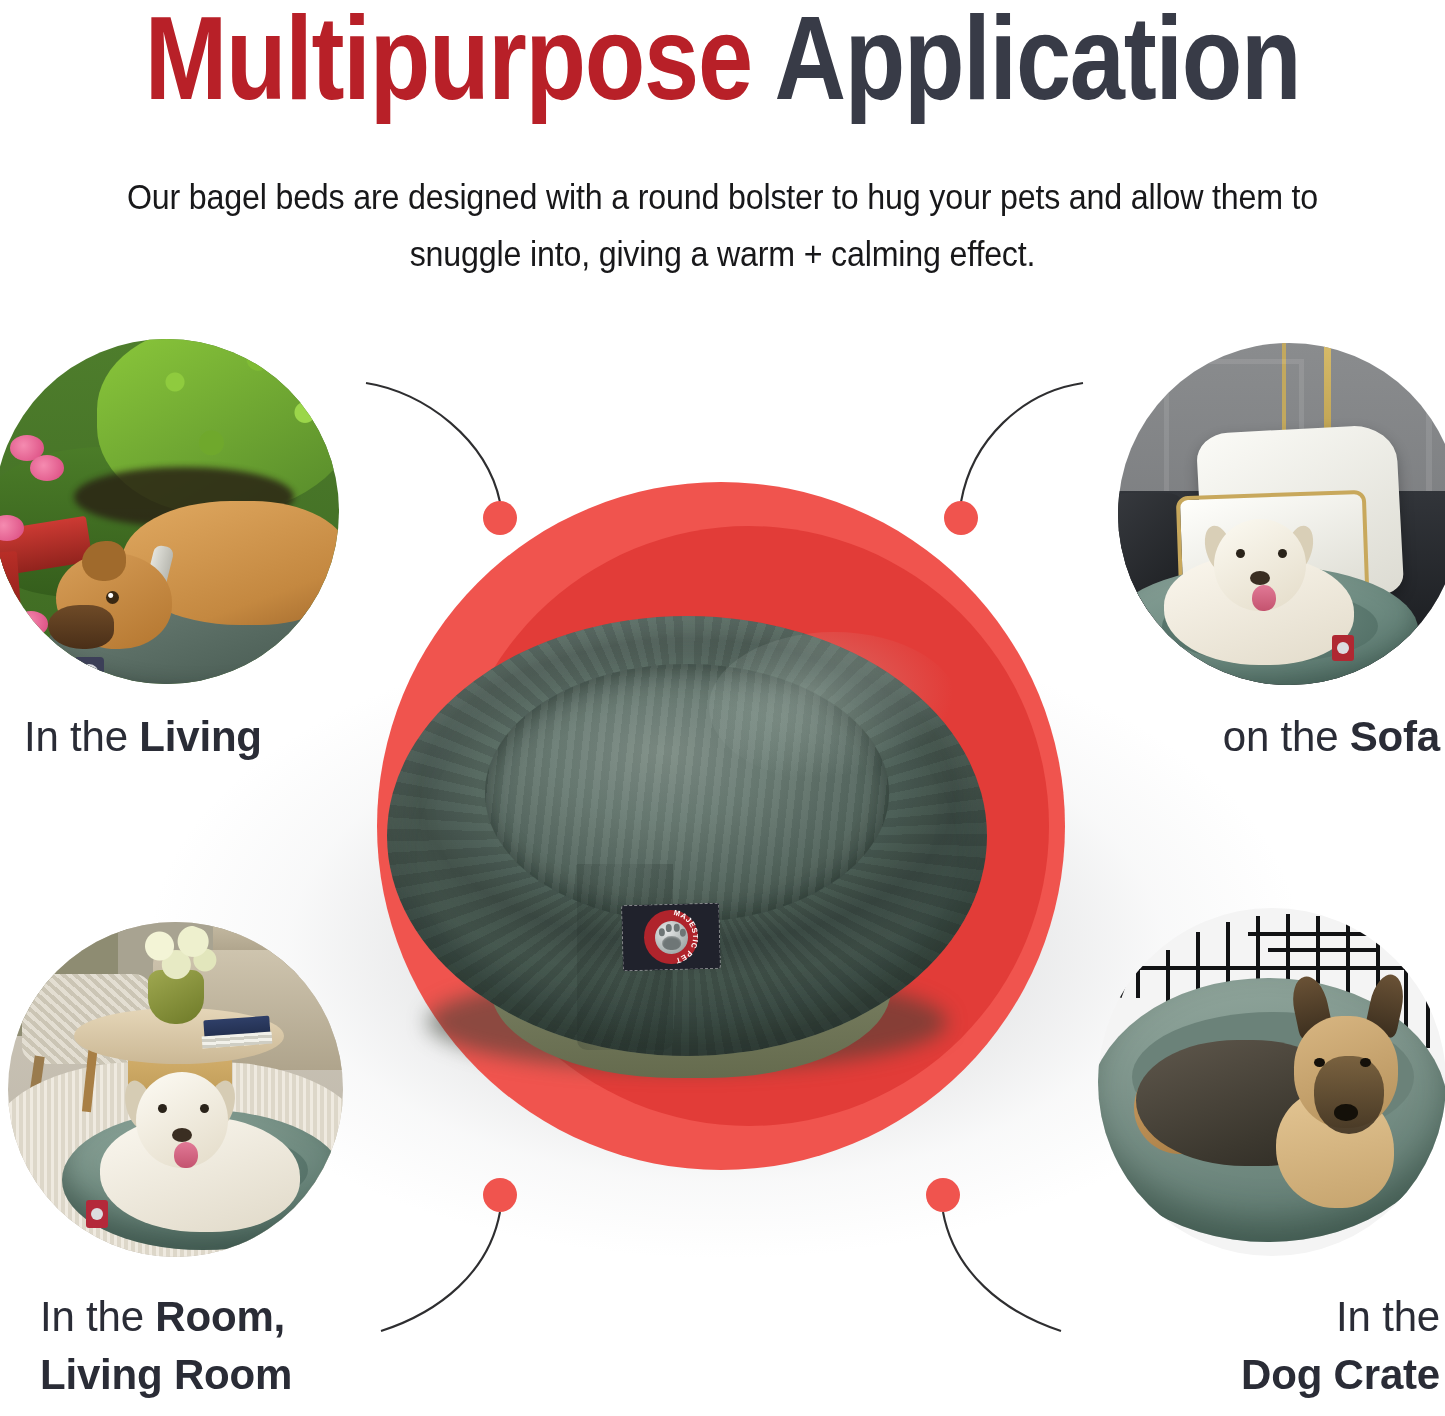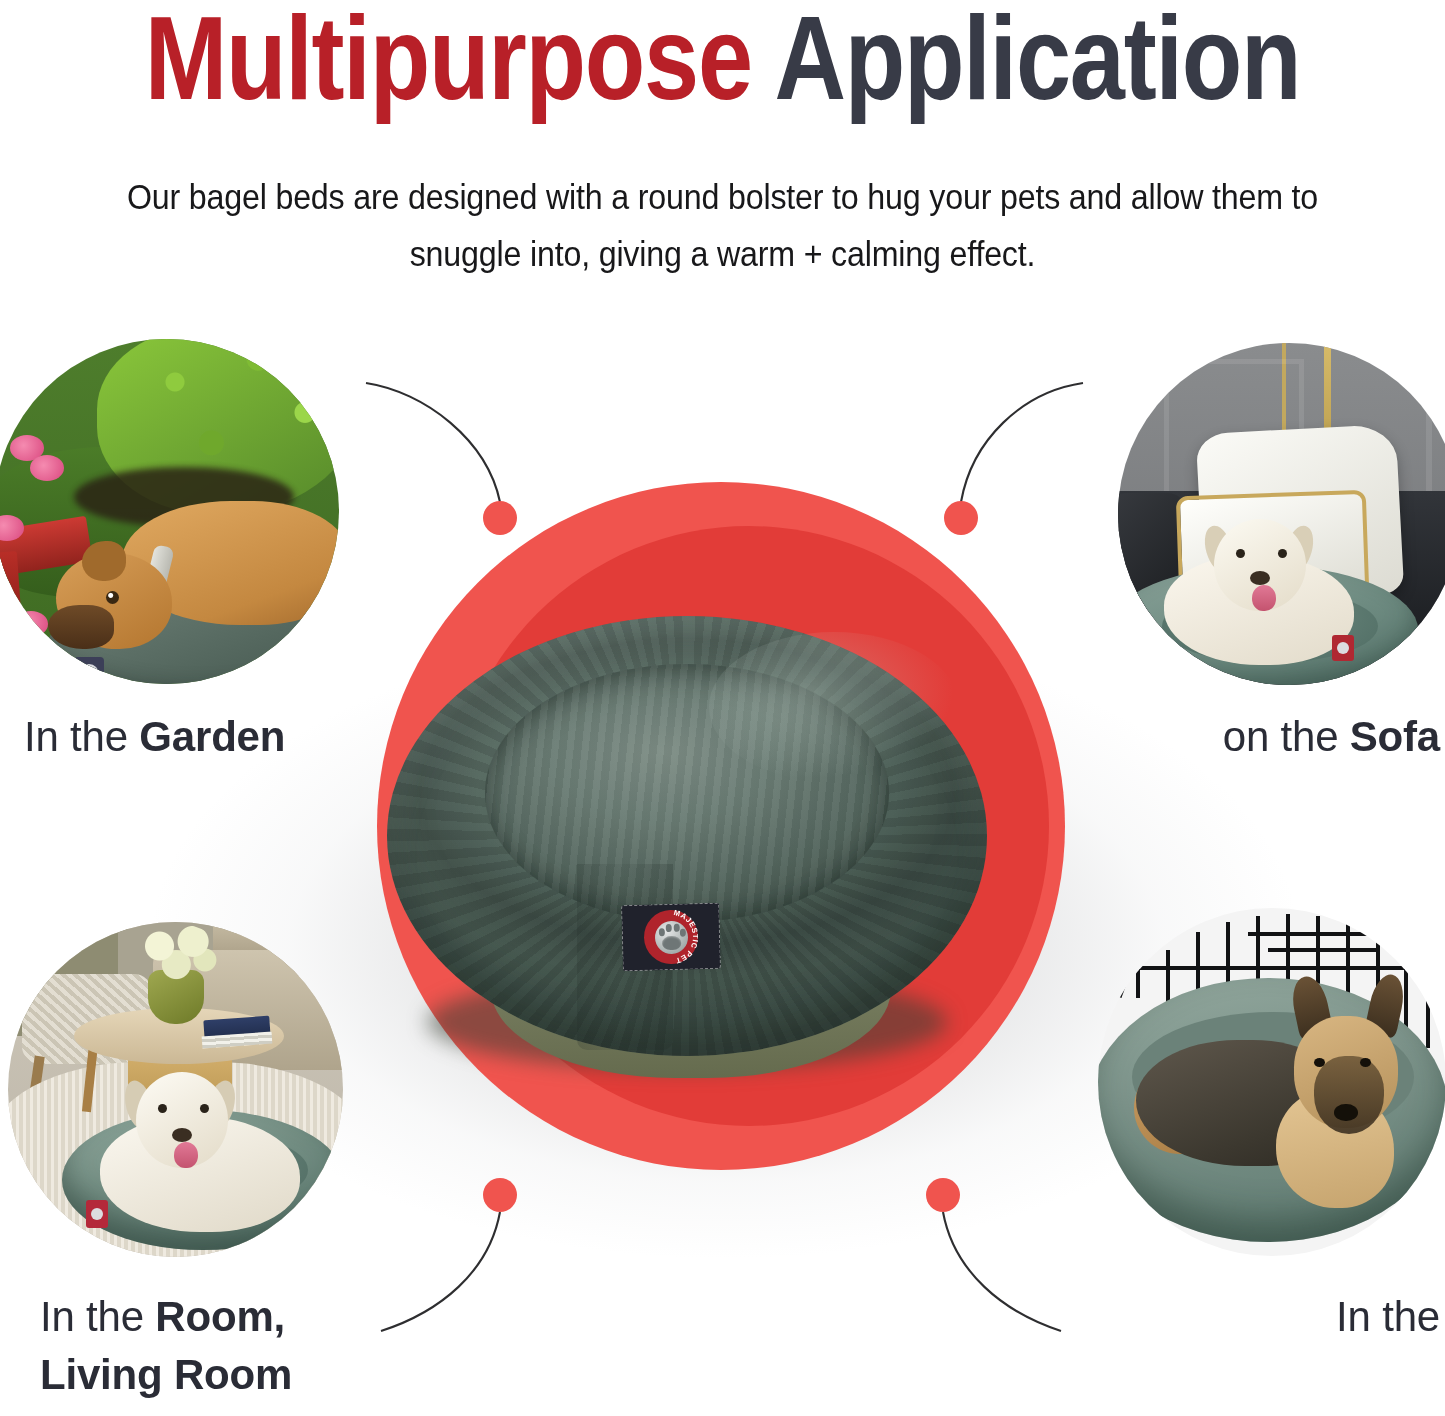--- a/index.html
+++ b/index.html
@@ -789,21 +789,21 @@
     <div class="ph-layer c-dog-chest"></div>
     <div class="ph-layer c-ear-l"></div>
     <div class="ph-layer c-ear-r"></div>
     <div class="ph-layer c-dog-head"></div>
     <div class="ph-layer c-dog-mask"></div>
     <div class="ph-layer c-eye" style="left:216px; top:150px;"></div>
     <div class="ph-layer c-eye" style="left:262px; top:150px;"></div>
     <div class="ph-layer c-nose" style="left:236px; top:196px;"></div>
   </div>
 
-  <div class="label" id="label-garden"><span>In the </span><b>Garden</b></div>
+  <div class="label" id="label-garden"><span>In the </span><b>Living</b></div>
 
   <div class="label" id="label-living"><span>In the </span><b>Room,</b><br><b>Living Room</b></div>
 
   <div class="label" id="label-sofa"><span>on the </span><b>Sofa</b></div>
 
-  <div class="label" id="label-crate"><span>In the</span><br></div>
+  <div class="label" id="label-crate"><span>In the</span><br><b>Dog Crate</b></div>
 
 </div>
 
 </body></html>

